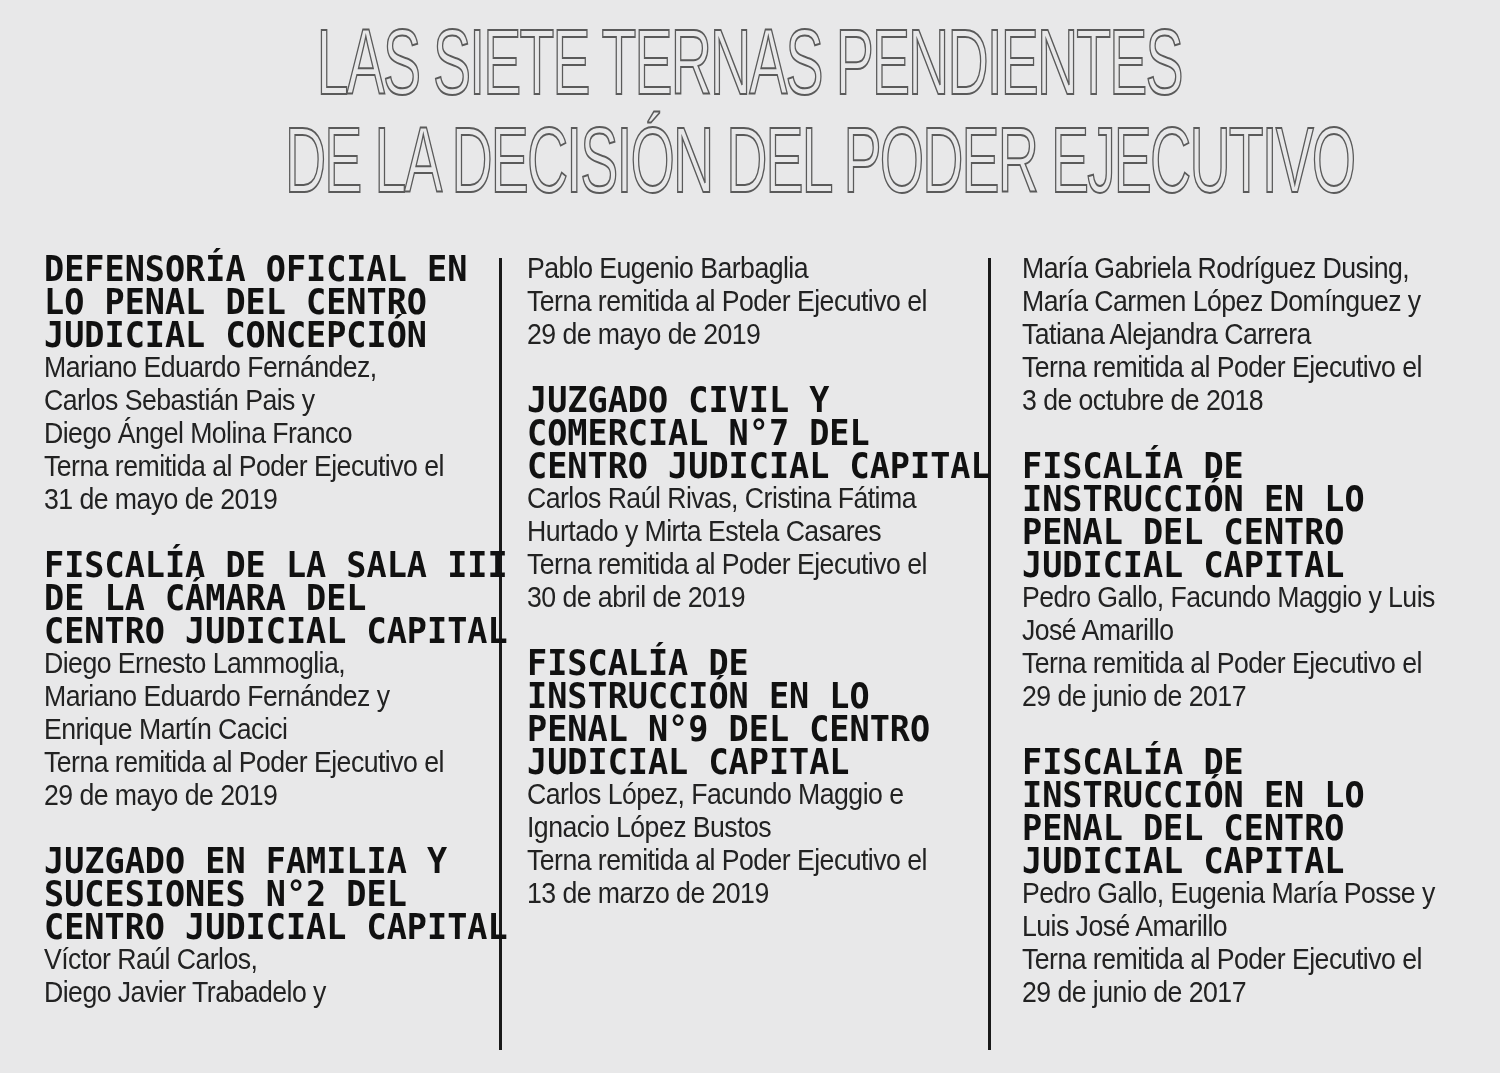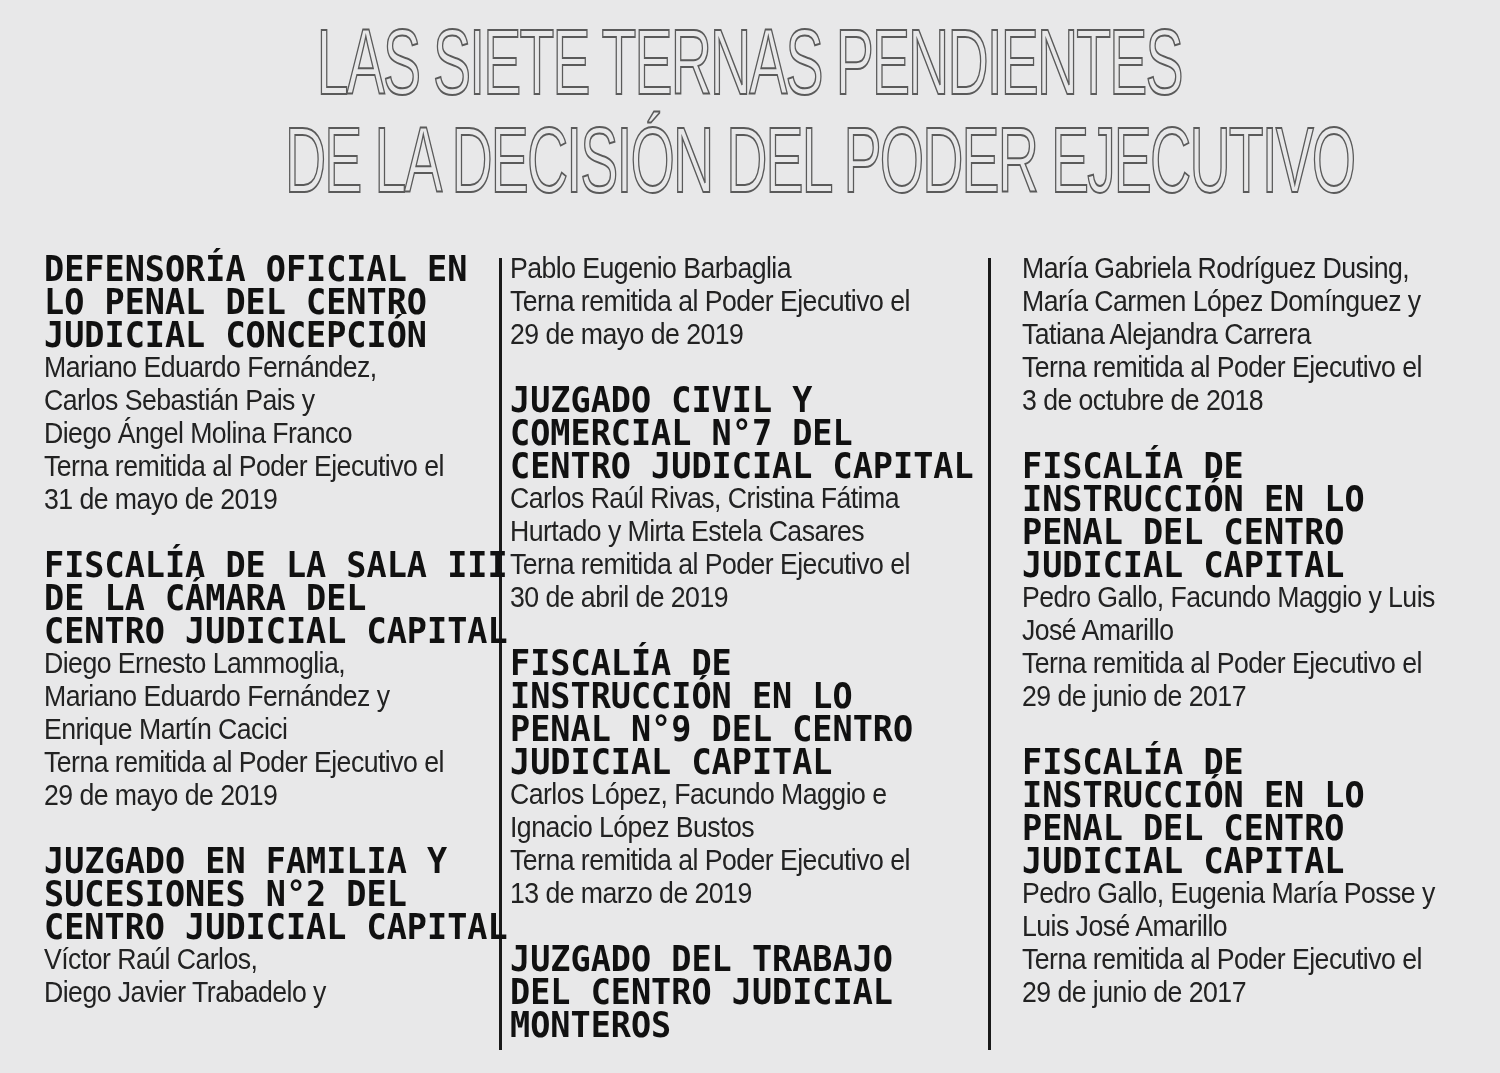--- a/index.html
+++ b/index.html
@@ -24,21 +24,21 @@
       transform: scaleX(0.62); transform-origin: 748px 0;
     }
     .title-line2 {
       top: 110px; font-size: 92px; line-height: 100px;
       transform: scaleX(0.62); transform-origin: 750px 0;
     }
     .col {
       position: absolute; top: 252px;
     }
     .col1 { left: 44px; width: 460px; }
-    .col2 { left: 510px; width: 450px; }
+    .col2 { left: 527px; width: 450px; }
     .col3 { left: 1022px; width: 470px; }
     .divider {
       position: absolute; width: 3px; background: #1a1a1a;
       top: 258px; height: 792px;
     }
     .div1 { left: 499px; }
     .div2 { left: 988px; }
     .entry { margin-bottom: 32px; }
     .heading {
       font-family: "DejaVu Sans Mono", "Liberation Mono", monospace;
@@ -129,27 +129,20 @@
         <div>FISCALÍA DE</div>
         <div>INSTRUCCIÓN EN LO</div>
         <div>PENAL N°9 DEL CENTRO</div>
         <div>JUDICIAL CAPITAL</div>
       </div>
       <div class="body-line">Carlos López, Facundo Maggio e</div>
       <div class="body-line">Ignacio López Bustos</div>
       <div class="body-line">Terna remitida al Poder Ejecutivo el</div>
       <div class="body-line">13 de marzo de 2019</div>
     </div>
-    <div class="entry">
-      <div class="heading">
-        <div>JUZGADO DEL TRABAJO</div>
-        <div>DEL CENTRO JUDICIAL</div>
-        <div>MONTEROS</div>
-      </div>
-    </div>
   </div>
 <div class="col col3">
     <div class="entry">
       <div class="body-line">María Gabriela Rodríguez Dusing,</div>
       <div class="body-line">María Carmen López Domínguez y</div>
       <div class="body-line">Tatiana Alejandra Carrera</div>
       <div class="body-line">Terna remitida al Poder Ejecutivo el</div>
       <div class="body-line">3 de octubre de 2018</div>
     </div>
     <div class="entry">

